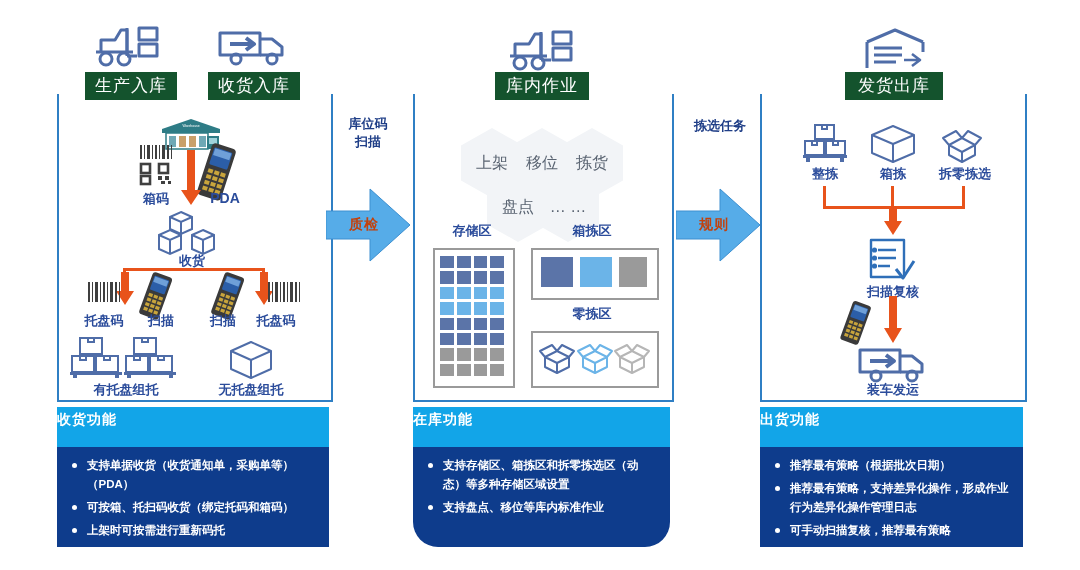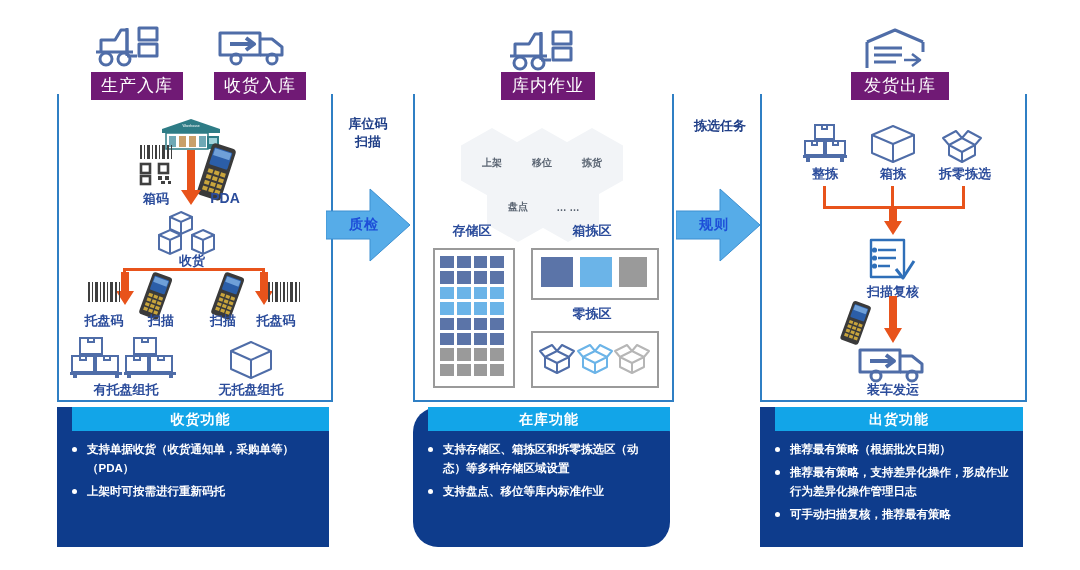--- a/index.html
+++ b/index.html
@@ -10,66 +10,66 @@
   }
   .stage{position:absolute;left:0;top:0;width:1080px;height:570px;}
   .abs{position:absolute;}
 
   
   .panel-box{
     position:absolute;border:2px solid #2F7FC4;border-top:none;background:#fff;
   }
   .panel-top-rail{position:absolute;height:2px;background:#2F7FC4;}
   .panel-title{
-    position:absolute;background:#701a75;color:#fff;
+    position:absolute;background:#14532d;color:#fff;
     font-size:17px;line-height:28px;height:28px;text-align:center;
-    letter-spacing:1px;white-space:nowrap;margin-left:6px;
+    letter-spacing:1px;white-space:nowrap;
   }
 
   
   .foot{position:absolute;background:#0E3C8C;}
   .foot-head{
-    background:#12A5E8;color:#fff;text-align:center;
-    font-size:14px;font-weight:bold;line-height:24px;height:24px;letter-spacing:1px;margin-left:15px;
+    background:#12A5E8;color:#fff;text-align:left;
+    font-size:14px;font-weight:bold;line-height:24px;height:40px;letter-spacing:1px;
   }
   .foot-list{margin:0;padding:9px 10px 0 10px;list-style:none;}
   .foot-list li{
     color:#fff;font-size:11.5px;line-height:19px;font-weight:bold;
     padding-left:20px;position:relative;margin-bottom:4px;
   }
   .foot-list li:before{
     content:"";position:absolute;left:5px;top:7px;
     width:5px;height:5px;border-radius:50%;background:#fff;
   }
 
   
   .bigarrow{position:absolute;}
   .bigarrow svg{display:block;}
   .arrow-label{
-    position:absolute;color:#1d4ed8;font-size:14px;font-weight:bold;
+    position:absolute;color:#c2410c;font-size:14px;font-weight:bold;
     letter-spacing:1px;white-space:nowrap;
   }
   .conn-label{
     position:absolute;color:#1F3E87;font-size:13px;font-weight:bold;
     text-align:center;line-height:18px;white-space:nowrap;
   }
 
   
   .cap{
     position:absolute;color:#2B4C9B;font-size:13px;font-weight:bold;
     text-align:center;white-space:nowrap;
   }
   .cap-lg{font-size:14px;}
 
   
   .hex{
     position:absolute;width:62px;height:70px;background:#F2F4F7;
     clip-path:polygon(50% 0%,100% 25%,100% 75%,50% 100%,0% 75%,0% 25%);
     display:flex;align-items:center;justify-content:center;
-    color:#5A6472;font-size:10px;font-weight:bold;
+    color:#5A6472;font-size:16px;font-weight:normal;
   }
 
   
   .zone-frame{position:absolute;border:2px solid #9A9A9A;background:#fff;}
   .grid-wrap{position:absolute;display:grid;grid-template-columns:repeat(4,1fr);gap:3px;}
   .cell{width:100%;height:100%;}
 
   .swatch{position:absolute;}
 
   
@@ -309,20 +309,21 @@
     </g>
   </svg>
 
   <div class="cap" style="left:76px;top:381px;width:100px;">有托盘组托</div>
   <div class="cap" style="left:201px;top:381px;width:100px;">无托盘组托</div>
 
   <div class="foot" style="left:57px;top:407px;width:272px;height:140px;">
     <div class="foot-head">收货功能</div>
     <ul class="foot-list">
       <li>支持单据收货（收货通知单，采购单等）（PDA）</li>
+      <li>可按箱、托扫码收货（绑定托码和箱码）</li>
       <li>上架时可按需进行重新码托</li>
     </ul>
   </div>
 
   <div class="conn-label" style="left:330px;top:115px;width:76px;">
     <div>库位码</div>
     <div>扫描</div>
   </div>
   <div class="bigarrow" style="left:326px;top:185px;">
     <svg width="86" height="80" viewBox="0 0 86 80">

